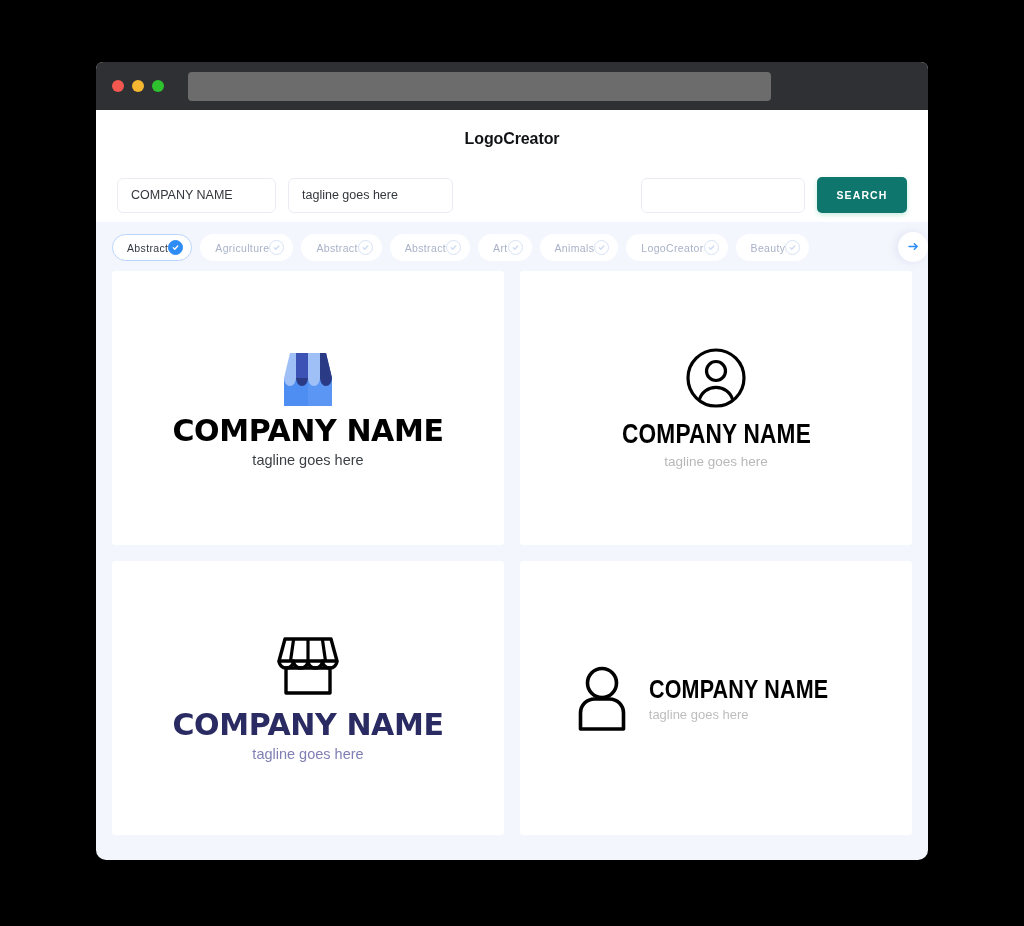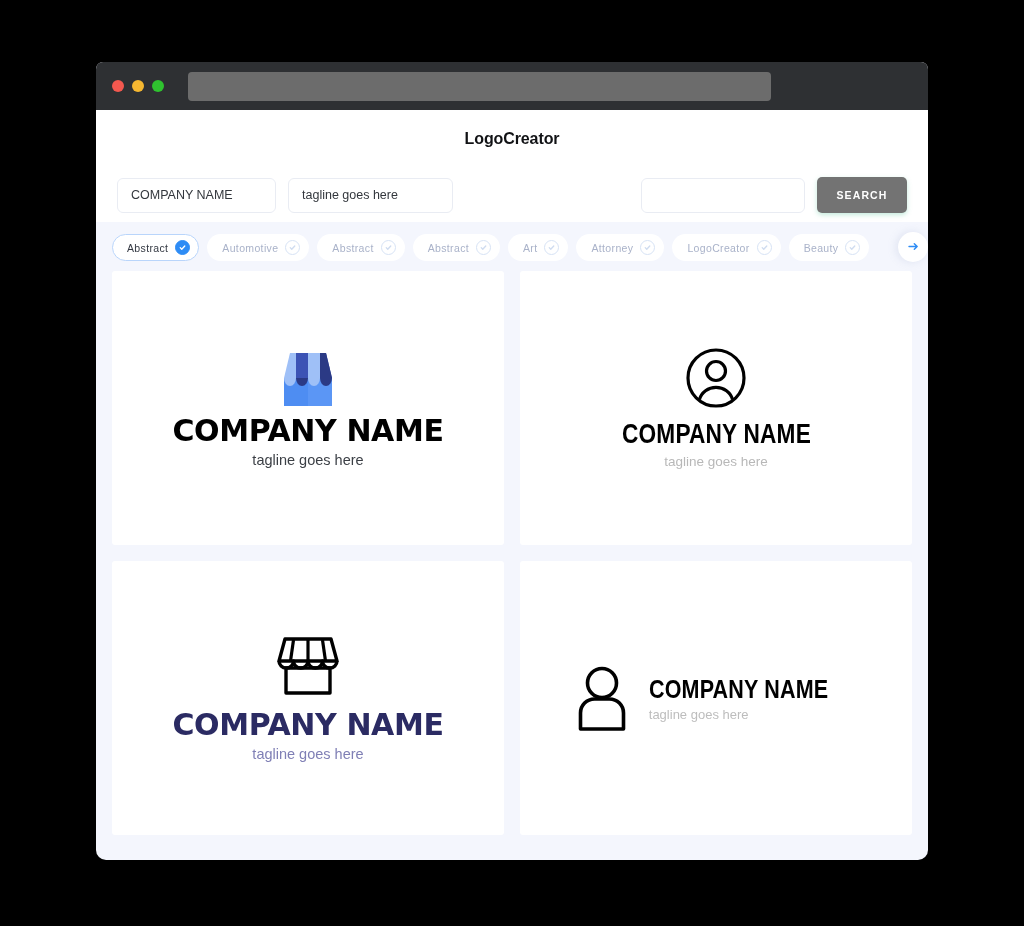--- a/index.html
+++ b/index.html
@@ -85,21 +85,21 @@
   .field::placeholder { color: #33373d; }
   .field-company { width: 159px; }
   .field-tagline { width: 165px; }
   .spacer { flex: 1; }
   .field-extra { width: 164px; }
   .btn-search {
     width: 90px;
     height: 36px;
     border: none;
     border-radius: 5px;
-    background: #737373;
+    background: #0f766e;
     color: #ffffff;
     font-family: "Liberation Sans", sans-serif;
     font-size: 10.5px;
     font-weight: bold;
     letter-spacing: 1.1px;
     cursor: pointer;
     box-shadow: 0 2px 5px rgba(85,198,154,0.35);
   }
 
   
@@ -114,21 +114,20 @@
     gap: 8px;
     position: relative;
   }
   .pill {
     height: 27px;
     border-radius: 14px;
     background: #ffffff;
     border: 1px solid transparent;
     display: flex;
     align-items: center;
-    gap: 7px;
     padding: 0 8px 0 14px;
     cursor: pointer;
     flex: none;
     justify-content: space-between;
   }
   .pill .label {
     font-size: 10.5px;
     color: #a9b2c9;
     letter-spacing: 0.35px;
     white-space: nowrap;
@@ -282,21 +281,21 @@
     <div class="cats" id="cats">
         <div class="pill selected">
           <span class="label">Abstract</span>
           <span class="check">
             <svg viewBox="0 0 12 12">
               <path d="M3 6.2 L5 8.3 L9 3.9" fill="none" stroke-width="1.8" stroke-linecap="round" stroke-linejoin="round"></path>
             </svg>
           </span>
         </div>
         <div class="pill">
-          <span class="label">Automotive</span>
+          <span class="label">Agriculture</span>
           <span class="check">
             <svg viewBox="0 0 12 12">
               <path d="M3 6.2 L5 8.3 L9 3.9" fill="none" stroke-width="1.8" stroke-linecap="round" stroke-linejoin="round"></path>
             </svg>
           </span>
         </div>
         <div class="pill">
           <span class="label">Abstract</span>
           <span class="check">
             <svg viewBox="0 0 12 12">
@@ -314,21 +313,21 @@
         </div>
         <div class="pill">
           <span class="label">Art</span>
           <span class="check">
             <svg viewBox="0 0 12 12">
               <path d="M3 6.2 L5 8.3 L9 3.9" fill="none" stroke-width="1.8" stroke-linecap="round" stroke-linejoin="round"></path>
             </svg>
           </span>
         </div>
         <div class="pill">
-          <span class="label">Attorney</span>
+          <span class="label">Animals</span>
           <span class="check">
             <svg viewBox="0 0 12 12">
               <path d="M3 6.2 L5 8.3 L9 3.9" fill="none" stroke-width="1.8" stroke-linecap="round" stroke-linejoin="round"></path>
             </svg>
           </span>
         </div>
         <div class="pill">
           <span class="label">LogoCreator</span>
           <span class="check">
             <svg viewBox="0 0 12 12">

